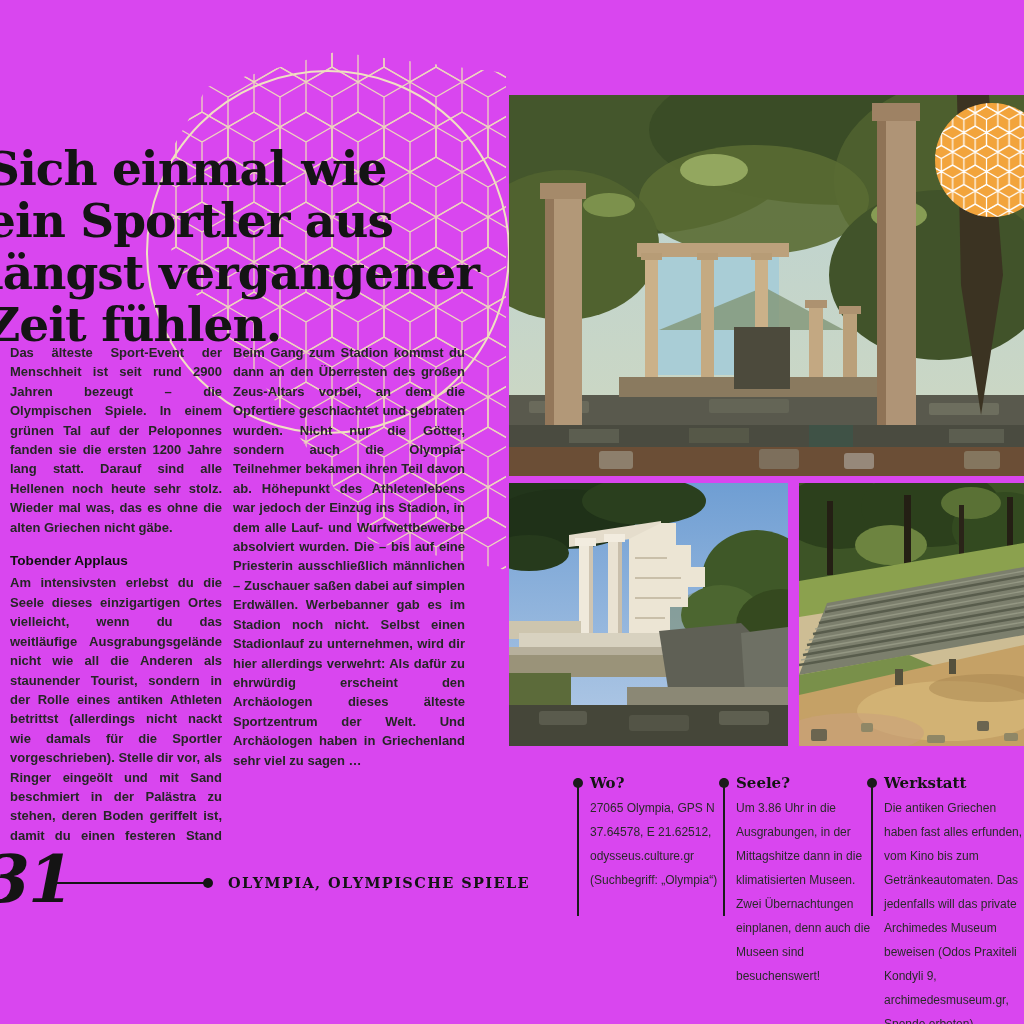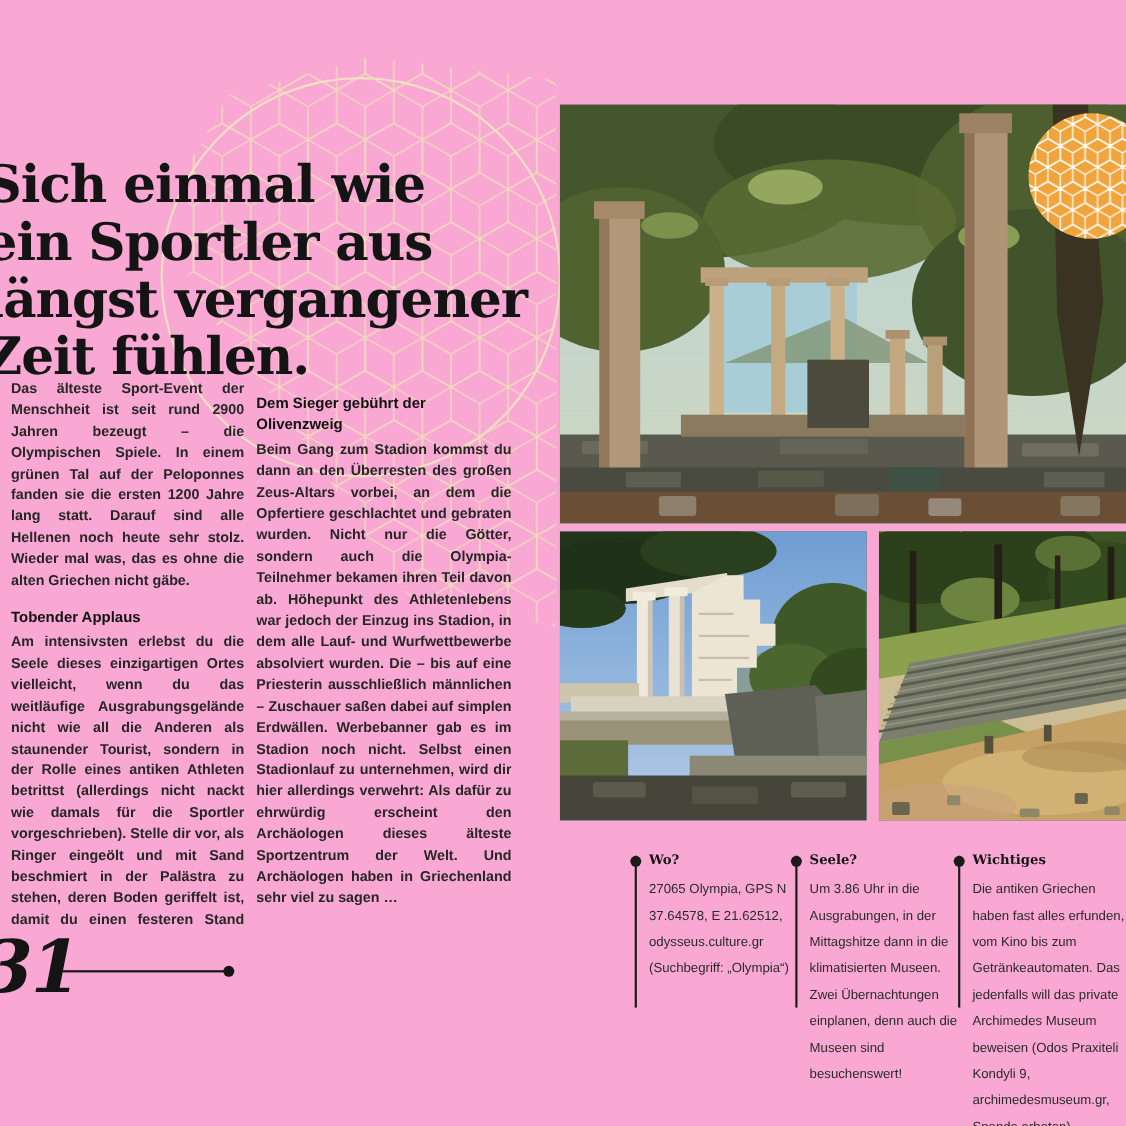--- a/index.html
+++ b/index.html
@@ -1,19 +1,19 @@
 <!DOCTYPE html>
 <html lang="de"><head>
 <meta charset="utf-8">
 <style>
   html,body{margin:0;padding:0;}
   .page{
     position:relative;
     width:1024px;height:1024px;
-    background:#f9a8d4;
+    background:#d946ef;
     overflow:hidden;
     font-family:"Liberation Sans",sans-serif;
     color:#232323;
   }
   
   .deco-circle{
     position:absolute;left:146px;top:70px;width:360px;height:360px;
     border:2px solid #f0e0c3;border-radius:50%;
   }
   .pattern-wrap{
@@ -48,21 +48,21 @@
   .photo2{left:509px;top:483px;width:279px;height:263px;}
   .photo3{left:799px;top:483px;width:225px;height:263px;}
   
   .badge{position:absolute;left:930px;top:100px;width:94px;height:120px;}
   
   .info-box{position:absolute;top:776px;}
   .info-rail{position:absolute;left:0;top:2px;width:2px;height:138px;background:#1b1b1b;}
   .info-bullet{position:absolute;left:-4px;top:2px;width:10px;height:10px;border-radius:50%;background:#1b1b1b;}
   .info-title{
     position:absolute;left:13px;top:-2px;
-    font-family:"DejaVu Serif",serif;font-weight:bold;font-size:12px;color:#141414;white-space:nowrap;
+    font-family:"DejaVu Serif",serif;font-weight:bold;font-size:15px;color:#141414;white-space:nowrap;
   }
   .info-text{
     position:absolute;left:13px;top:20px;
     font-size:12px;line-height:24px;color:#2a2a2a;
   }
   .ib1{left:577px;} .ib1 .info-text{width:130px;}
   .ib2{left:723px;} .ib2 .info-text{width:136px;}
   .ib3{left:871px;} .ib3 .info-text{width:142px;}
   
   .page-number{
@@ -108,21 +108,20 @@
     <span>Zeit fühlen.</span>
   </h1>
 
   <div class="col col1">
     <p>Das älteste Sport-Event der Menschheit ist seit rund 2900 Jahren bezeugt – die Olympischen Spiele. In einem grünen Tal auf der Peloponnes fanden sie die ersten 1200 Jahre lang statt. Darauf sind alle Hellenen noch heute sehr stolz. Wieder mal was, das es ohne die alten Griechen nicht gäbe.</p>
     <h3>Tobender Applaus</h3>
     <p>Am intensivsten erlebst du die Seele dieses einzigartigen Ortes vielleicht, wenn du das weitläufige Ausgrabungsgelände nicht wie all die Anderen als staunender Tourist, sondern in der Rolle eines antiken Athleten betrittst (allerdings nicht nackt wie damals für die Sportler vorgeschrieben). Stelle dir vor, als Ringer eingeölt und mit Sand beschmiert in der Palästra zu stehen, deren Boden geriffelt ist, damit du einen festeren Stand hast. Einen kurzen Sprint kannst du im Gymnasion starten, dessen Laufbahn überdacht war, um die Sportler vor der Sommersonne zu schützen. Im Leonidaio kannst du sehen, wie die betuchten Ehrengäste logierten. Bevor du zum Zeus-Tempel gehst, um dem Göttervater zu huldigen, wirf einen Blick in die Werkstatt des Phidias, in der der berühmte</p>
   </div>
 
   <div class="col col2">
-    <h3>Dem Sieger gebührt der Olivenzweig</h3>
     <p>Beim Gang zum Stadion kommst du dann an den Überresten des großen Zeus-Altars vorbei, an dem die Opfertiere geschlachtet und gebraten wurden. Nicht nur die Götter, sondern auch die Olympia-Teilnehmer bekamen ihren Teil davon ab. Höhepunkt des Athletenlebens war jedoch der Einzug ins Stadion, in dem alle Lauf- und Wurfwettbewerbe absolviert wurden. Die – bis auf eine Priesterin ausschließlich männlichen – Zuschauer saßen dabei auf simplen Erdwällen. Werbebanner gab es im Stadion noch nicht. Selbst einen Stadionlauf zu unternehmen, wird dir hier allerdings verwehrt: Als dafür zu ehrwürdig erscheint den Archäologen dieses älteste Sportzentrum der Welt. Und Archäologen haben in Griechenland sehr viel zu sagen …</p>
   </div>
 
   <div class="photo photo1">
     <svg width="515" height="381" viewBox="0 0 515 381">
       <defs>
         <linearGradient id="sky1" x1="0" y1="0" x2="0" y2="1">
           <stop offset="0" stop-color="#b9d2d6"></stop>
             <stop offset="1" stop-color="#cfd8c0"></stop>
         </linearGradient>
@@ -297,21 +296,22 @@
   </div>
   <div class="info-box ib2">
     <div class="info-rail"></div>
     <div class="info-bullet"></div>
     <div class="info-title">Seele?</div>
     <div class="info-text">Um 3.86 Uhr in die Ausgrabungen, in der Mittagshitze dann in die klimatisierten Museen. Zwei Übernachtungen einplanen, denn auch die Museen sind besuchenswert!</div>
   </div>
   <div class="info-box ib3">
     <div class="info-rail"></div>
     <div class="info-bullet"></div>
-    <div class="info-title">Wichtiges</div>
+    <div class="info-title">Werkstatt</div>
     <div class="info-text">Die antiken Griechen haben fast alles erfunden, vom Kino bis zum Getränkeautomaten. Das jedenfalls will das private Archimedes Museum beweisen (Odos Praxiteli Kondyli 9, archimedesmuseum.gr, Spende erbeten).</div>
   </div>
 
   <div class="page-number">31</div>
   <div class="footer-rule"></div>
   <div class="footer-dot"></div>
+  <div class="chapter-label">OLYMPIA, OLYMPISCHE SPIELE</div>
 
 </div>
 
 </body></html>

